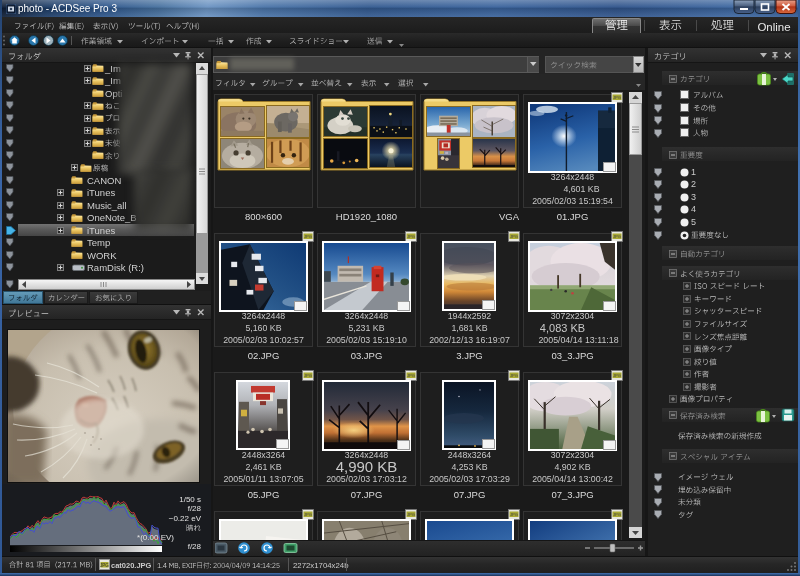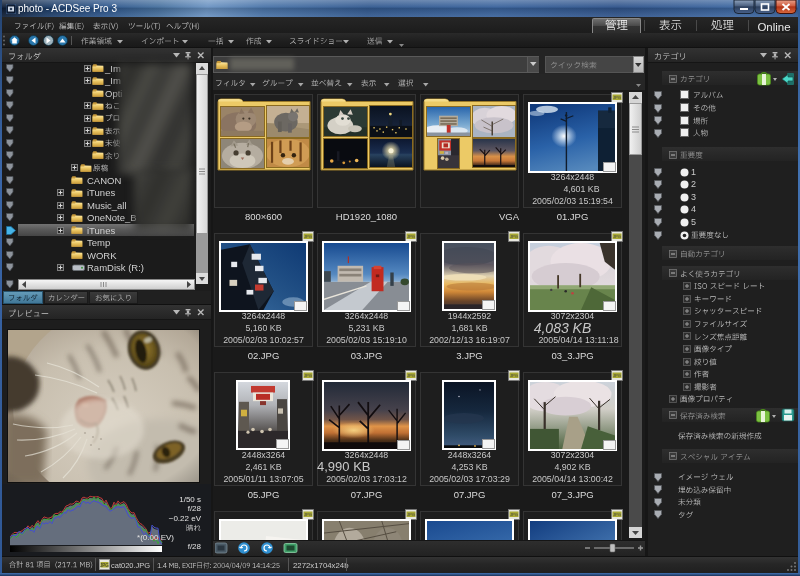--- a/index.html
+++ b/index.html
@@ -964,21 +964,21 @@
 <path d="M61.199999999999996 44.22 L85 56.949999999999996 L85 67 L51.0 67 Z" fill="#4e6838"></path>
 <rect x="27.2" y="32.16" width="1.8" height="13.4" fill="#453828"></rect>
 <rect x="49.3" y="30.82" width="1.8" height="13.4" fill="#453828"></rect>
 <circle cx="35.699999999999996" cy="48.239999999999995" r="1.3" fill="#2a2a2a"></circle>
         <circle cx="42.5" cy="50.25" r="1.3" fill="#c04040"></circle>
         <circle cx="21.25" cy="46.9" r="1.2" fill="#444"></circle>
       </svg>
     </div>
 <div style="position:absolute;left:390px;top:210px;width:13px;height:10px;background:#f4f4f4;border:1px solid #999;"></div>
 <div style="position:absolute;left:310px;top:219px;width:99px;text-align:center;font-size:8.8px;line-height:12px;color:#c8c8c8;">3072x2304</div>
-<div style="position:absolute;left:310px;top:231px;width:79px;text-align:center;font-size:14px;line-height:12px;color:#c8c8c8;font-style:italic;">4,083 KB</div>
+<div style="position:absolute;left:310px;top:231px;width:79px;text-align:center;font-size:11px;line-height:12px;color:#c8c8c8;">4,083 KB</div>
 <div style="position:absolute;left:310px;top:243px;width:99px;text-align:center;font-size:8.8px;line-height:12px;color:#c8c8c8;padding-left:12px;">2005/04/14 13:11:18</div>
 <div style="position:absolute;left:310px;top:259px;width:99px;text-align:center;font-size:9.5px;line-height:11px;color:#dcdcdc;font-family:'Liberation Sans',sans-serif;">03_3.JPG</div>
 <div style="position:absolute;left:1px;top:281px;width:99px;height:114px;background:#1e1e1e;border:1px solid #343434;"></div>
 <svg style="position:absolute;left:89px;top:279px" width="12" height="11">
       <rect x="0.5" y="0.5" width="11" height="10" fill="#e8e8e0" stroke="#777" stroke-width="0.8"></rect>
       <rect x="1.5" y="2.5" width="9" height="5.5" fill="#a8a832"></rect>
       <text x="6" y="7.2" font-size="4.2" fill="#444" text-anchor="middle" font-family="Liberation Sans,sans-serif">JPG</text>
     </svg>
 <div style="position:absolute;left:23px;top:289px;width:54px;height:70px;background:#fff;"></div>
 <div style="position:absolute;left:25px;top:291px;width:50px;height:66px;overflow:hidden;">
@@ -1043,21 +1043,21 @@
 <g stroke="#120d10" fill="none">
 <path d="M15.299999999999999 63.65 V23.45 M15.299999999999999 36.85 L6.8 24.119999999999997 M15.299999999999999 33.5 L25.5 22.11 M15.299999999999999 45.56 L5.1 37.52" stroke-width="1.6"></path>
 <path d="M44.2 63.65 V20.099999999999998 M44.2 33.5 L34.0 20.099999999999998 M44.2 36.85 L56.1 22.78 M44.2 46.9 L35.699999999999996 38.86" stroke-width="1.8"></path>
 <path d="M73.1 63.65 V26.8 M73.1 38.86 L64.6 28.14 M73.1 41.54 L81.6 30.82" stroke-width="1.4"></path>
 </g>
 <rect y="60.300000000000004" width="85" height="6.7" fill="#100b0c"></rect>
       </svg>
     </div>
 <div style="position:absolute;left:184px;top:349px;width:13px;height:10px;background:#f4f4f4;border:1px solid #999;"></div>
 <div style="position:absolute;left:104px;top:358px;width:99px;text-align:center;font-size:8.8px;line-height:12px;color:#c8c8c8;">3264x2448</div>
-<div style="position:absolute;left:104px;top:370px;width:99px;text-align:left;font-size:13px;line-height:12px;color:#c8c8c8;">4,990 KB</div>
+<div style="position:absolute;left:104px;top:370px;width:99px;text-align:center;font-size:15px;line-height:12px;color:#c8c8c8;">4,990 KB</div>
 <div style="position:absolute;left:104px;top:382px;width:99px;text-align:center;font-size:8.8px;line-height:12px;color:#c8c8c8;">2005/02/03 17:03:12</div>
 <div style="position:absolute;left:104px;top:398px;width:99px;text-align:center;font-size:9.5px;line-height:11px;color:#dcdcdc;font-family:'Liberation Sans',sans-serif;">07.JPG</div>
 <div style="position:absolute;left:207px;top:281px;width:99px;height:114px;background:#1e1e1e;border:1px solid #343434;"></div>
 <svg style="position:absolute;left:295px;top:279px" width="12" height="11">
       <rect x="0.5" y="0.5" width="11" height="10" fill="#e8e8e0" stroke="#777" stroke-width="0.8"></rect>
       <rect x="1.5" y="2.5" width="9" height="5.5" fill="#a8a832"></rect>
       <text x="6" y="7.2" font-size="4.2" fill="#444" text-anchor="middle" font-family="Liberation Sans,sans-serif">JPG</text>
     </svg>
 <div style="position:absolute;left:229px;top:289px;width:54px;height:70px;background:#fff;"></div>
 <div style="position:absolute;left:231px;top:291px;width:50px;height:66px;overflow:hidden;">
@@ -1502,21 +1502,21 @@
 <div style="position:absolute;left:2px;top:556px;width:796px;height:17px;background:linear-gradient(to bottom,#333333,#262626 45%,#1f1f1f);border-top:1px solid #101010;"></div>
 <svg style="position:absolute;left:9.0px;top:559.3px;overflow:visible" width="85" height="12">
     <path transform="translate(0,8.2)" d="M0.2 -3.5Q1.5 -4.1 2.2 -4.7Q2.9 -5.3 3.2 -5.9H3.8Q4.1 -5.3 4.8 -4.7Q5.6 -4.1 6.9 -3.5L6.7 -3.1Q5.2 -3.8 4.5 -4.4Q3.7 -5.0 3.5 -5.7H3.5Q3.3 -5.0 2.5 -4.4Q1.8 -3.7 0.4 -3.1ZM5.2 -3.4H1.9V-3.8H5.2ZM1.1 -2.4H6.0V0.5H5.5V0.1H1.6V0.5H1.1ZM1.6 -2.0V-0.3H5.5V-2.0Z M12.5 -3.7H13.9V-3.3H12.5V0.5H12.0V-3.3H10.7V-3.7H12.0V-5.9H12.5ZM7.8 -5.7H10.2V-5.3H7.8ZM10.5 -4.3H7.5V-4.7H10.5ZM7.9 -3.7H10.2V-3.3H7.9ZM10.2 -2.3H7.9V-2.7H10.2ZM8.3 0.5H7.9V-1.8H10.2V0.1H8.3ZM9.8 -1.4H8.3V-0.3H9.8Z M16.8 -1.4Q16.8 -1.9 17.1 -2.2Q17.3 -2.6 17.8 -2.7V-2.8Q17.4 -2.9 17.2 -3.2Q16.9 -3.5 16.9 -4.0Q16.9 -4.6 17.4 -4.9Q17.8 -5.3 18.6 -5.3Q19.3 -5.3 19.8 -4.9Q20.2 -4.6 20.2 -4.0Q20.2 -3.5 20.0 -3.2Q19.7 -2.9 19.3 -2.8V-2.7Q19.8 -2.6 20.1 -2.2Q20.4 -1.9 20.4 -1.4Q20.4 -1.0 20.2 -0.6Q20.0 -0.3 19.5 -0.1Q19.1 0.1 18.6 0.1Q18.0 0.1 17.6 -0.1Q17.2 -0.3 17.0 -0.6Q16.8 -1.0 16.8 -1.4ZM19.6 -3.8V-3.9Q19.6 -4.3 19.3 -4.6Q19.1 -4.8 18.6 -4.8Q18.1 -4.8 17.8 -4.6Q17.5 -4.3 17.5 -3.9V-3.8Q17.5 -3.4 17.8 -3.2Q18.1 -3.0 18.6 -3.0Q19.1 -3.0 19.3 -3.2Q19.6 -3.4 19.6 -3.8ZM19.7 -1.4V-1.5Q19.7 -2.0 19.4 -2.2Q19.1 -2.5 18.6 -2.5Q18.0 -2.5 17.7 -2.2Q17.4 -2.0 17.4 -1.5V-1.4Q17.4 -0.9 17.7 -0.7Q18.0 -0.4 18.6 -0.4Q19.1 -0.4 19.4 -0.7Q19.7 -0.9 19.7 -1.4Z M24.9 -0.5V0.0H21.4V-0.5H22.9V-4.8H22.9L21.5 -3.5L21.2 -3.9L22.6 -5.2H23.5V-0.5Z M31.5 -4.6Q31.7 -4.9 31.9 -5.3H30.0V-5.7H34.1V-5.3H32.3Q32.1 -4.8 32.0 -4.6H33.7V-0.9H30.3V-4.6ZM30.0 -1.2Q29.0 -0.7 27.8 -0.3L27.7 -0.7Q28.0 -0.8 28.6 -1.0V-5.0H27.8V-5.4H29.8V-5.0H29.0V-1.2Q29.4 -1.3 29.9 -1.6ZM30.8 -3.5H33.3V-4.2H30.8ZM33.3 -3.1H30.8V-2.4H33.3ZM30.8 -2.0V-1.2H33.3V-2.0ZM29.6 0.1Q30.5 -0.2 31.1 -0.7L31.4 -0.4Q30.7 0.2 29.8 0.5ZM32.6 -0.7Q33.0 -0.5 33.4 -0.3Q33.9 -0.1 34.2 0.2L34.0 0.5Q33.6 0.3 33.2 0.0Q32.7 -0.2 32.3 -0.4Z M35.6 0.5V-5.7H40.5V0.5H40.1V-0.0H36.0V0.5ZM40.1 -3.9V-5.2H36.0V-3.9ZM40.1 -2.2V-3.5H36.0V-2.2ZM36.0 -1.8V-0.4H40.1V-1.8Z M47.8 -5.7H48.4Q48.0 -5.3 47.7 -4.8Q47.4 -4.3 47.2 -3.7Q47.0 -3.2 47.0 -2.6V-2.0Q47.0 -1.5 47.2 -0.9Q47.4 -0.3 47.7 0.2Q48.0 0.7 48.4 1.0H47.8Q47.5 0.7 47.2 0.2Q46.8 -0.3 46.7 -1.0Q46.5 -1.6 46.5 -2.3Q46.5 -3.0 46.7 -3.7Q46.8 -4.3 47.2 -4.8Q47.5 -5.4 47.8 -5.7Z M48.9 0.0V-0.6L50.7 -2.2Q51.5 -3.0 51.5 -3.7V-3.8Q51.5 -4.2 51.3 -4.5Q51.0 -4.8 50.5 -4.8Q49.7 -4.8 49.4 -3.9L48.9 -4.1Q49.1 -4.6 49.5 -5.0Q49.9 -5.3 50.6 -5.3Q51.0 -5.3 51.4 -5.1Q51.8 -4.9 51.9 -4.6Q52.1 -4.2 52.1 -3.8Q52.1 -3.2 51.9 -2.8Q51.6 -2.3 51.0 -1.8L49.6 -0.5H52.3V0.0Z M56.9 -0.5V0.0H53.5V-0.5H55.0V-4.8H54.9L53.6 -3.5L53.2 -3.9L54.6 -5.2H55.6V-0.5Z M61.2 -4.7 59.3 0.0H58.6L60.6 -4.7H58.4V-3.7H57.8V-5.2H61.2Z M62.4 -0.3V-0.4Q62.4 -0.6 62.5 -0.7Q62.6 -0.8 62.8 -0.8Q63.0 -0.8 63.1 -0.7Q63.2 -0.6 63.2 -0.4V-0.3Q63.2 -0.1 63.1 -0.0Q63.0 0.1 62.8 0.1Q62.6 0.1 62.5 -0.0Q62.4 -0.1 62.4 -0.3Z M67.9 -0.5V0.0H64.4V-0.5H65.9V-4.8H65.9L64.5 -3.5L64.2 -3.9L65.6 -5.2H66.5V-0.5Z M71.7 0.0H71.1V-5.2H71.9L73.4 -2.4H73.5L75.0 -5.2H75.7V0.0H75.2V-4.4H75.1L74.7 -3.6L73.4 -1.3L72.1 -3.6L71.7 -4.4H71.7Z M77.2 0.0V-5.2H79.3Q79.9 -5.2 80.3 -4.8Q80.7 -4.5 80.7 -3.9Q80.7 -3.3 80.4 -3.1Q80.2 -2.8 79.8 -2.8V-2.7Q80.0 -2.7 80.3 -2.6Q80.5 -2.4 80.7 -2.2Q80.8 -1.9 80.8 -1.5Q80.8 -1.1 80.7 -0.7Q80.5 -0.4 80.2 -0.2Q79.9 0.0 79.5 0.0ZM79.2 -2.9Q79.6 -2.9 79.8 -3.1Q80.0 -3.3 80.0 -3.7V-3.9Q80.0 -4.3 79.8 -4.5Q79.6 -4.7 79.2 -4.7H77.8V-2.9ZM79.3 -0.5Q79.7 -0.5 80.0 -0.7Q80.2 -1.0 80.2 -1.3V-1.6Q80.2 -2.0 80.0 -2.2Q79.7 -2.4 79.3 -2.4H77.8V-0.5Z M81.8 1.0H81.3Q81.7 0.7 82.0 0.2Q82.3 -0.3 82.5 -0.9Q82.7 -1.5 82.7 -2.0V-2.6Q82.7 -3.2 82.5 -3.7Q82.3 -4.3 82.0 -4.8Q81.7 -5.3 81.3 -5.7H81.8Q82.2 -5.4 82.5 -4.8Q82.8 -4.3 83.0 -3.7Q83.2 -3.0 83.2 -2.3Q83.2 -1.6 83.0 -1.0Q82.8 -0.3 82.5 0.2Q82.2 0.7 81.8 1.0Z" fill="#cccccc"></path>
   </svg>
 <div style="position:absolute;left:95px;top:558px;width:1px;height:13px;background:#555;"></div>
 <svg style="position:absolute;left:99px;top:559px" width="11" height="11">
 <rect x="0.5" y="0.5" width="10" height="10" fill="#e8e8e0" stroke="#999" stroke-width="0.8"></rect>
 <rect x="1.5" y="3" width="8" height="5.5" fill="#a8a832"></rect>
 <text x="5.5" y="7.8" font-size="4.5" fill="#333" text-anchor="middle" font-family="Liberation Sans">JPG</text>
   </svg>
-<div style="position:absolute;left:111px;top:560.5px;font-size:7.5px;line-height:9.5px;color:#cccccc;font-weight:normal;white-space:nowrap">cat020.JPG</div>
+<div style="position:absolute;left:111px;top:560.5px;font-size:7.5px;line-height:9.5px;color:#cccccc;font-weight:bold;white-space:nowrap">cat020.JPG</div>
 <div style="position:absolute;left:153px;top:558px;width:1px;height:13px;background:#555;"></div>
 <svg style="position:absolute;left:157.0px;top:559.6px;overflow:visible" width="124" height="12">
     <path transform="translate(0,7.9)" d="M3.9 -0.5V0.0H0.6V-0.5H2.0V-4.6H2.0L0.7 -3.4L0.4 -3.7L1.7 -5.0H2.6V-0.5Z M4.6 -0.3V-0.4Q4.6 -0.6 4.7 -0.7Q4.8 -0.8 5.0 -0.8Q5.2 -0.8 5.3 -0.7Q5.4 -0.6 5.4 -0.4V-0.3Q5.4 -0.1 5.3 -0.0Q5.2 0.1 5.0 0.1Q4.8 0.1 4.7 -0.0Q4.6 -0.1 4.6 -0.3Z M9.0 -1.0V0.0H8.4V-1.0H6.0V-1.5L8.1 -5.0H9.0V-1.5H9.7V-1.0ZM8.4 -4.5H8.4L6.5 -1.5H8.4Z M12.8 0.0H12.2V-5.0H13.0L14.4 -2.3H14.5L15.9 -5.0H16.7V0.0H16.1V-4.2H16.1L15.7 -3.4L14.4 -1.2L13.2 -3.4L12.8 -4.2H12.8Z M17.8 0.0V-5.0H19.8Q20.4 -5.0 20.8 -4.6Q21.1 -4.3 21.1 -3.7Q21.1 -3.2 20.9 -3.0Q20.6 -2.7 20.3 -2.6V-2.6Q20.5 -2.6 20.7 -2.5Q21.0 -2.3 21.1 -2.1Q21.3 -1.8 21.3 -1.4Q21.3 -1.0 21.1 -0.7Q21.0 -0.4 20.7 -0.2Q20.4 0.0 20.0 0.0ZM19.7 -2.8Q20.1 -2.8 20.3 -3.0Q20.5 -3.2 20.5 -3.5V-3.8Q20.5 -4.1 20.3 -4.3Q20.1 -4.5 19.7 -4.5H18.3V-2.8ZM19.8 -0.5Q20.2 -0.5 20.5 -0.7Q20.7 -0.9 20.7 -1.3V-1.5Q20.7 -1.9 20.5 -2.1Q20.2 -2.3 19.8 -2.3H18.3V-0.5Z M21.8 0.9Q22.0 0.7 22.1 0.5Q22.3 0.3 22.3 0.1Q22.0 0.0 22.0 -0.3V-0.4Q22.0 -0.6 22.1 -0.7Q22.3 -0.8 22.5 -0.8Q22.7 -0.8 22.8 -0.7Q22.9 -0.6 22.9 -0.4V-0.3Q22.9 -0.0 22.7 0.3Q22.5 0.7 22.3 0.9Z M28.7 -0.5V0.0H25.6V-5.0H28.7V-4.5H26.2V-2.8H28.5V-2.3H26.2V-0.5Z M31.0 -2.1 29.7 0.0H29.0L30.7 -2.5L29.1 -5.0H29.8L31.1 -3.0H31.1L32.4 -5.0H33.0L31.4 -2.6L33.1 0.0H32.4L31.0 -2.1Z M35.3 0.0H33.4V-0.5H34.1V-4.5H33.4V-5.0H35.3V-4.5H34.6V-0.5H35.3Z M36.8 -2.3V0.0H36.2V-5.0H39.1V-4.5H36.8V-2.8H38.9V-2.3Z M40.3 0.4V-5.3H45.0V0.4H44.6V-0.1H40.7V0.4ZM44.6 -2.9V-4.9H40.7V-2.9ZM40.7 -2.5V-0.5H44.6V-2.5Z M48.2 -5.6Q48.0 -4.7 47.6 -4.0V0.5H47.1V-3.2Q46.7 -2.7 46.3 -2.3L46.0 -2.7Q46.7 -3.3 47.1 -4.0Q47.5 -4.7 47.8 -5.7ZM52.3 -4.3V-3.9H51.3V-0.1Q51.3 0.2 51.2 0.3Q51.1 0.4 50.8 0.4H49.6L49.4 -0.0H50.9V-3.9H48.0V-4.3H50.9V-5.7H51.3V-4.3ZM49.4 -1.2Q49.0 -2.2 48.3 -3.0L48.7 -3.2Q49.3 -2.5 49.8 -1.5Z M53.0 -3.3V-3.4Q53.0 -3.6 53.1 -3.7Q53.2 -3.8 53.4 -3.8Q53.6 -3.8 53.7 -3.7Q53.8 -3.6 53.8 -3.4V-3.3Q53.8 -3.1 53.7 -3.0Q53.6 -2.9 53.4 -2.9Q53.2 -2.9 53.1 -3.0Q53.0 -3.1 53.0 -3.3ZM53.0 -0.3V-0.4Q53.0 -0.6 53.1 -0.7Q53.2 -0.8 53.4 -0.8Q53.6 -0.8 53.7 -0.7Q53.8 -0.6 53.8 -0.4V-0.3Q53.8 -0.1 53.7 -0.0Q53.6 0.1 53.4 0.1Q53.2 0.1 53.1 -0.0Q53.0 -0.1 53.0 -0.3Z M56.5 0.0V-0.6L58.2 -2.1Q59.0 -2.9 59.0 -3.5V-3.6Q59.0 -4.1 58.7 -4.3Q58.5 -4.6 58.0 -4.6Q57.2 -4.6 57.0 -3.7L56.5 -3.9Q56.6 -4.4 57.0 -4.7Q57.4 -5.1 58.1 -5.1Q58.5 -5.1 58.9 -4.9Q59.2 -4.7 59.4 -4.4Q59.6 -4.1 59.6 -3.6Q59.6 -3.1 59.3 -2.7Q59.0 -2.2 58.5 -1.8L57.1 -0.5H59.8V0.0Z M60.4 -2.5Q60.4 -5.1 62.2 -5.1Q63.9 -5.1 63.9 -2.5Q63.9 0.1 62.2 0.1Q60.4 0.1 60.4 -2.5ZM63.3 -2.1V-2.9Q63.3 -3.7 63.0 -4.1Q62.7 -4.6 62.2 -4.6Q61.6 -4.6 61.3 -4.1Q61.0 -3.7 61.0 -2.9V-2.1Q61.0 -1.3 61.3 -0.9Q61.6 -0.4 62.2 -0.4Q62.7 -0.4 63.0 -0.9Q63.3 -1.3 63.3 -2.1Z M64.5 -2.5Q64.5 -5.1 66.2 -5.1Q67.9 -5.1 67.9 -2.5Q67.9 0.1 66.2 0.1Q64.5 0.1 64.5 -2.5ZM67.3 -2.1V-2.9Q67.3 -3.7 67.0 -4.1Q66.8 -4.6 66.2 -4.6Q65.6 -4.6 65.3 -4.1Q65.1 -3.7 65.1 -2.9V-2.1Q65.1 -1.3 65.3 -0.9Q65.6 -0.4 66.2 -0.4Q66.8 -0.4 67.0 -0.9Q67.3 -1.3 67.3 -2.1Z M71.3 -1.0V0.0H70.8V-1.0H68.4V-1.5L70.5 -5.0H71.3V-1.5H72.0V-1.0ZM70.8 -4.5H70.7L68.9 -1.5H70.8Z M72.7 1.1H72.2L74.1 -5.3H74.5Z M75.0 -2.5Q75.0 -5.1 76.7 -5.1Q78.4 -5.1 78.4 -2.5Q78.4 0.1 76.7 0.1Q75.0 0.1 75.0 -2.5ZM77.8 -2.1V-2.9Q77.8 -3.7 77.6 -4.1Q77.3 -4.6 76.7 -4.6Q76.2 -4.6 75.9 -4.1Q75.6 -3.7 75.6 -2.9V-2.1Q75.6 -1.3 75.9 -0.9Q76.2 -0.4 76.7 -0.4Q77.3 -0.4 77.6 -0.9Q77.8 -1.3 77.8 -2.1Z M81.9 -1.0V0.0H81.3V-1.0H78.9V-1.5L81.0 -5.0H81.9V-1.5H82.6V-1.0ZM81.3 -4.5H81.3L79.4 -1.5H81.3Z M83.2 1.1H82.7L84.6 -5.3H85.1Z M85.6 -2.5Q85.6 -5.1 87.3 -5.1Q89.0 -5.1 89.0 -2.5Q89.0 0.1 87.3 0.1Q85.6 0.1 85.6 -2.5ZM88.4 -2.1V-2.9Q88.4 -3.7 88.1 -4.1Q87.9 -4.6 87.3 -4.6Q86.7 -4.6 86.5 -4.1Q86.2 -3.7 86.2 -2.9V-2.1Q86.2 -1.3 86.5 -0.9Q86.7 -0.4 87.3 -0.4Q87.9 -0.4 88.1 -0.9Q88.4 -1.3 88.4 -2.1Z M90.5 0.0Q91.0 -0.4 91.4 -0.8Q91.8 -1.2 92.0 -1.6Q92.3 -2.0 92.4 -2.6L92.4 -2.6Q91.9 -1.9 91.1 -1.9Q90.7 -1.9 90.4 -2.1Q90.1 -2.3 89.9 -2.6Q89.7 -3.0 89.7 -3.4Q89.7 -3.9 89.9 -4.3Q90.1 -4.7 90.5 -4.9Q90.8 -5.1 91.3 -5.1Q91.8 -5.1 92.2 -4.8Q92.6 -4.6 92.8 -4.2Q93.0 -3.7 93.0 -3.2Q93.0 -2.5 92.7 -1.8Q92.5 -1.2 92.0 -0.8Q91.6 -0.3 91.2 0.0ZM92.4 -3.4V-3.5Q92.4 -4.0 92.1 -4.3Q91.8 -4.6 91.3 -4.6Q90.8 -4.6 90.5 -4.3Q90.3 -4.0 90.3 -3.5V-3.4Q90.3 -2.9 90.5 -2.7Q90.8 -2.4 91.3 -2.4Q91.8 -2.4 92.1 -2.7Q92.4 -2.9 92.4 -3.4Z M98.9 -0.5V0.0H95.6V-0.5H97.0V-4.6H97.0L95.7 -3.4L95.4 -3.7L96.7 -5.0H97.6V-0.5Z M102.3 -1.0V0.0H101.7V-1.0H99.3V-1.5L101.4 -5.0H102.3V-1.5H103.0V-1.0ZM101.7 -4.5H101.7L99.8 -1.5H101.7Z M103.7 -3.3V-3.4Q103.7 -3.6 103.8 -3.7Q103.9 -3.8 104.1 -3.8Q104.3 -3.8 104.4 -3.7Q104.5 -3.6 104.5 -3.4V-3.3Q104.5 -3.1 104.4 -3.0Q104.3 -2.9 104.1 -2.9Q103.9 -2.9 103.8 -3.0Q103.7 -3.1 103.7 -3.3ZM103.7 -0.3V-0.4Q103.7 -0.6 103.8 -0.7Q103.9 -0.8 104.1 -0.8Q104.3 -0.8 104.4 -0.7Q104.5 -0.6 104.5 -0.4V-0.3Q104.5 -0.1 104.4 -0.0Q104.3 0.1 104.1 0.1Q103.9 0.1 103.8 -0.0Q103.7 -0.1 103.7 -0.3Z M108.8 -0.5V0.0H105.5V-0.5H106.9V-4.6H106.9L105.6 -3.4L105.3 -3.7L106.6 -5.0H107.5V-0.5Z M112.2 -1.0V0.0H111.6V-1.0H109.2V-1.5L111.3 -5.0H112.2V-1.5H112.9V-1.0ZM111.6 -4.5H111.6L109.7 -1.5H111.6Z M113.6 -3.3V-3.4Q113.6 -3.6 113.7 -3.7Q113.8 -3.8 114.0 -3.8Q114.2 -3.8 114.3 -3.7Q114.4 -3.6 114.4 -3.4V-3.3Q114.4 -3.1 114.3 -3.0Q114.2 -2.9 114.0 -2.9Q113.8 -2.9 113.7 -3.0Q113.6 -3.1 113.6 -3.3ZM113.6 -0.3V-0.4Q113.6 -0.6 113.7 -0.7Q113.8 -0.8 114.0 -0.8Q114.2 -0.8 114.3 -0.7Q114.4 -0.6 114.4 -0.4V-0.3Q114.4 -0.1 114.3 -0.0Q114.2 0.1 114.0 0.1Q113.8 0.1 113.7 -0.0Q113.6 -0.1 113.6 -0.3Z M115.3 0.0V-0.6L117.0 -2.1Q117.8 -2.9 117.8 -3.5V-3.6Q117.8 -4.1 117.6 -4.3Q117.3 -4.6 116.9 -4.6Q116.0 -4.6 115.8 -3.7L115.3 -3.9Q115.5 -4.4 115.9 -4.7Q116.2 -5.1 116.9 -5.1Q117.4 -5.1 117.7 -4.9Q118.1 -4.7 118.2 -4.4Q118.4 -4.1 118.4 -3.6Q118.4 -3.1 118.1 -2.7Q117.9 -2.2 117.3 -1.8L116.0 -0.5H118.6V0.0Z M122.4 -5.0V-4.5H120.2L120.1 -2.5H120.1Q120.3 -2.8 120.5 -3.0Q120.8 -3.1 121.1 -3.1Q121.6 -3.1 121.9 -2.9Q122.2 -2.7 122.4 -2.4Q122.6 -2.0 122.6 -1.6Q122.6 -1.1 122.4 -0.7Q122.2 -0.3 121.8 -0.1Q121.5 0.1 120.9 0.1Q120.4 0.1 120.0 -0.1Q119.7 -0.4 119.4 -0.8L119.8 -1.1Q120.0 -0.7 120.3 -0.6Q120.5 -0.4 120.9 -0.4Q121.5 -0.4 121.7 -0.7Q122.0 -1.0 122.0 -1.5V-1.6Q122.0 -2.1 121.7 -2.3Q121.5 -2.6 120.9 -2.6Q120.6 -2.6 120.4 -2.5Q120.2 -2.4 120.0 -2.2L119.6 -2.3L119.7 -5.0Z" fill="#cccccc"></path>
   </svg>
 <div style="position:absolute;left:288px;top:558px;width:1px;height:13px;background:#555;"></div>
 <div style="position:absolute;left:293px;top:560.5px;font-size:7.8px;line-height:9.8px;color:#cccccc;font-weight:normal;white-space:nowrap">2272x1704x24b</div>
 <div style="position:absolute;left:346px;top:558px;width:1px;height:13px;background:#555;"></div>
 <svg style="position:absolute;left:786px;top:561px" width="11" height="11">
     <g fill="#777">
       <circle cx="9" cy="2" r="1"></circle>

